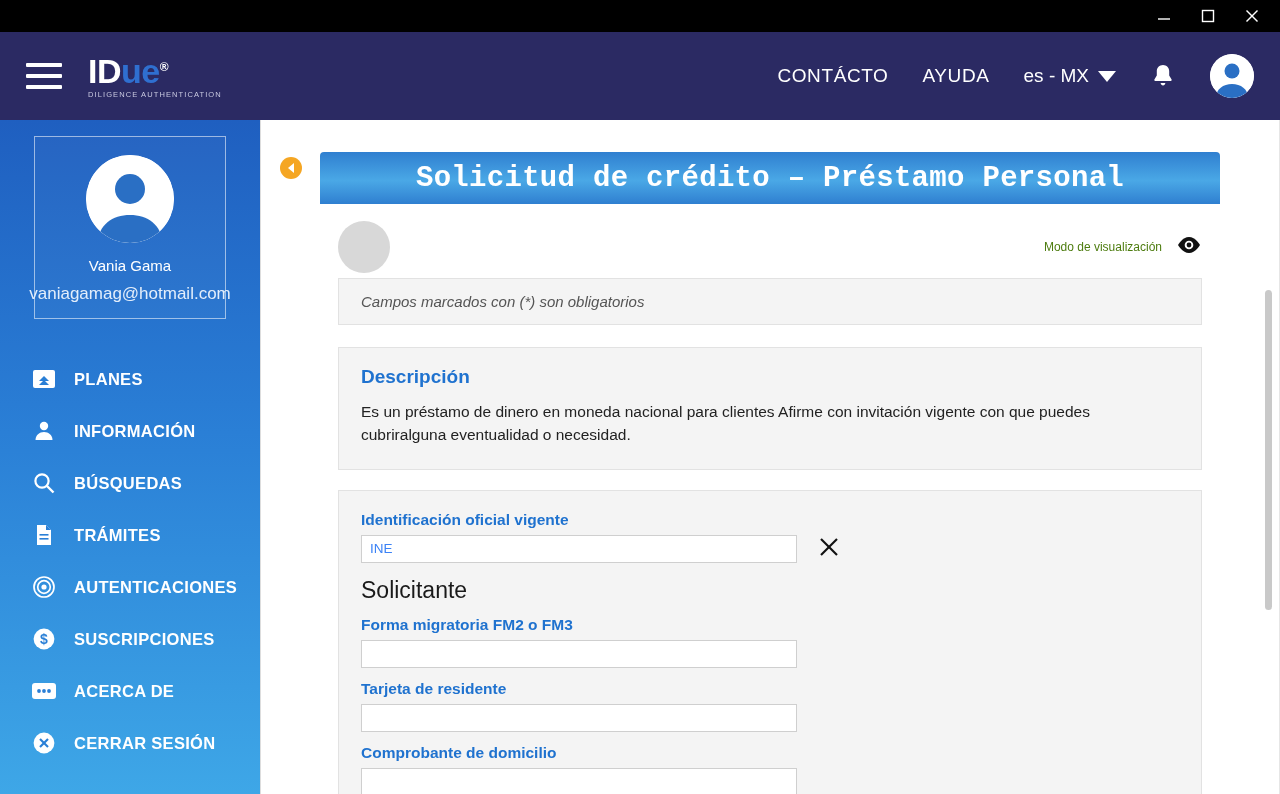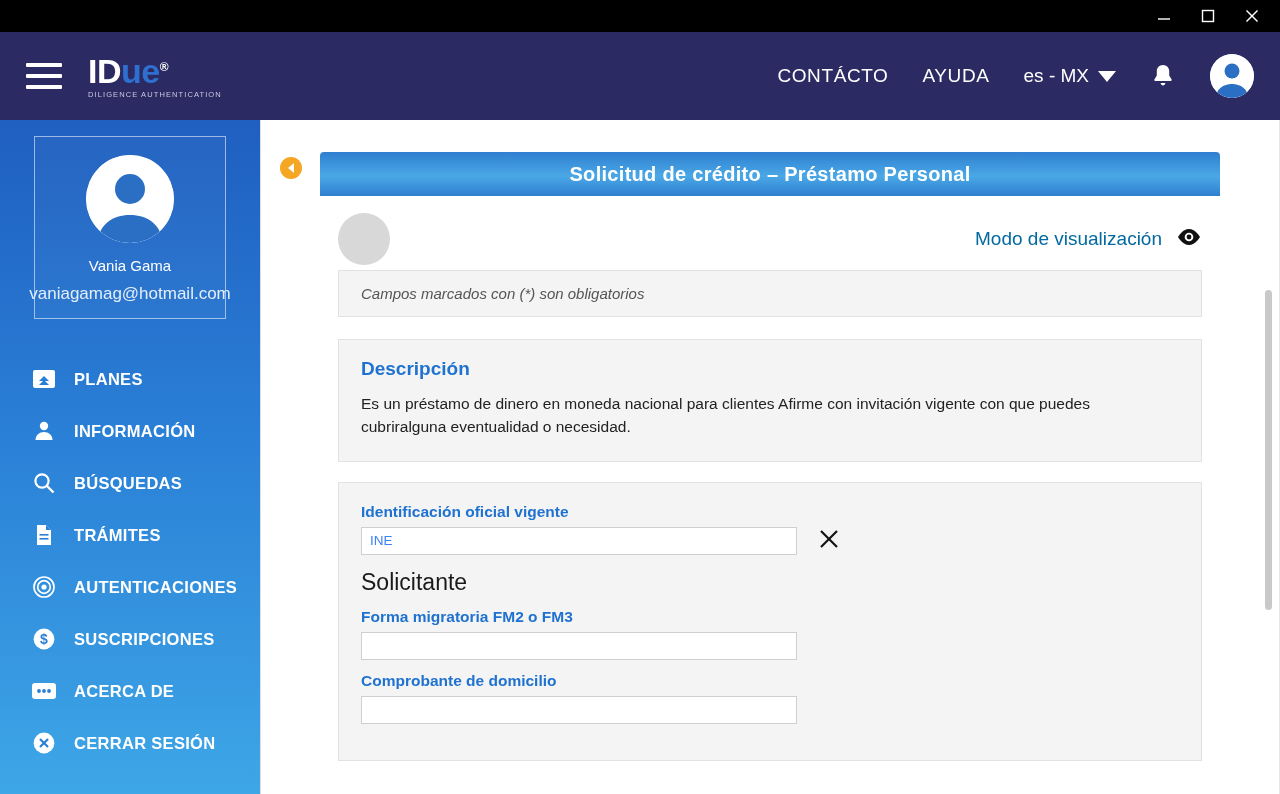--- a/index.html
+++ b/index.html
@@ -101,31 +101,31 @@
     background: #f5a623; color: #ffffff;
     display: flex; align-items: center; justify-content: center;
     font-size: 10px; cursor: pointer;
   }
 
   .card {
     position: absolute; left: 60px; top: 32px; width: 900px;
     background: #ffffff;
   }
   .card-title {
-    height: 44px; border-radius: 4px 4px 0 0;
+    height: 52px; border-radius: 4px 4px 0 0;
     background: linear-gradient(180deg,#2f7fd0 0%, #4aa8e6 55%, #2f7fd0 100%);
     display: flex; align-items: center; justify-content: center;
-    color: #ffffff; font-size: 20px; font-weight: bold; letter-spacing: .3px;
+    color: #ffffff; font-size: 29px; font-weight: bold; letter-spacing: .3px; font-family: Liberation Mono, monospace;
   }
   .card-body { padding: 12px 18px 0 18px; }
 
   .viewrow { display: flex; align-items: center; height: 62px; }
   .doc-circle { width: 52px; height: 52px; border-radius: 50%; background: #d8d8d8; }
   .viewmode { margin-left: auto; display: flex; align-items: center; gap: 14px; }
-  .viewmode-label { font-size: 19px; color: #0369a1; }
+  .viewmode-label { font-size: 12px; color: #4d7c0f; }
 
   .note {
     background: #f4f4f4; border: 1px solid #e2e2e2;
     padding: 14px 22px; font-style: italic; color: #555; font-size: 15px;
   }
 
   .section {
     background: #f4f4f4; border: 1px solid #e2e2e2; margin-top: 22px;
     padding: 18px 22px 22px;
   }
@@ -371,20 +371,24 @@
             </span>
           </div>
 
           <div class="applicant">Solicitante</div>
 
           <div class="field-block">
             <div class="field-label">Forma migratoria FM2 o FM3</div>
             <input class="field-input" value="" style="">
           </div>
 
+          <div class="field-block">
+            <div class="field-label">Tarjeta de residente</div>
+            <input class="field-input" value="" style="">
+          </div>
 
           <div class="field-block">
             <div class="field-label">Comprobante de domicilio</div>
             <input class="field-input" value="" style="">
           </div>
 
         </div>
       </div>
     </div>
 

